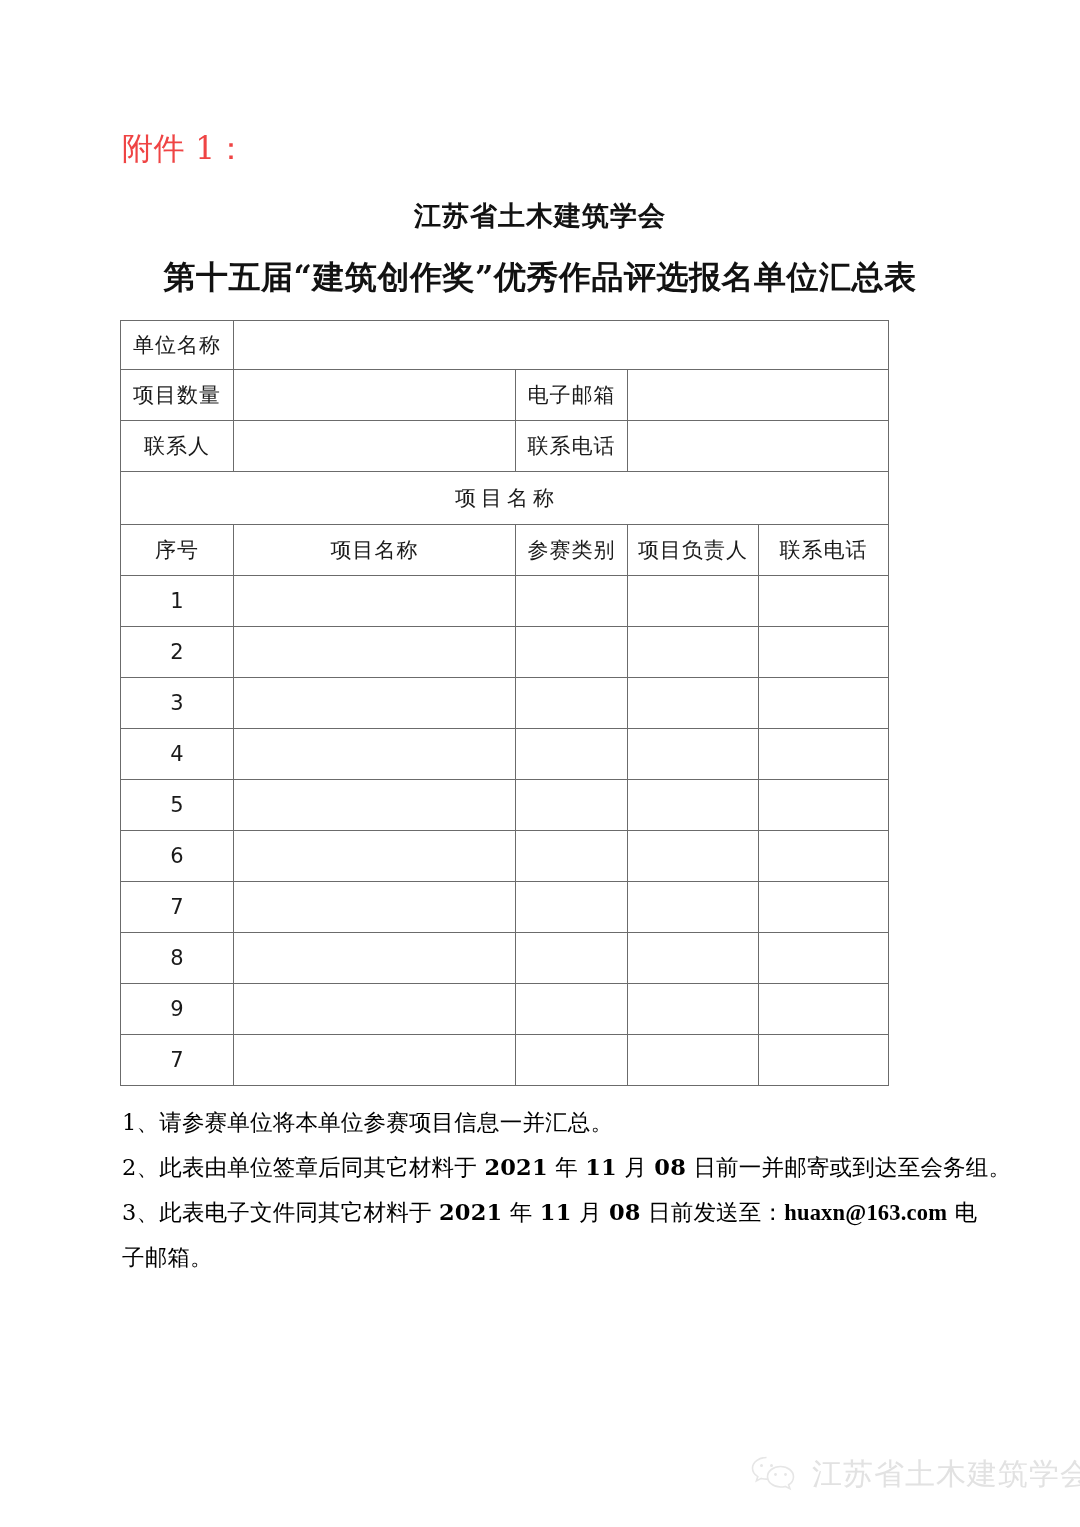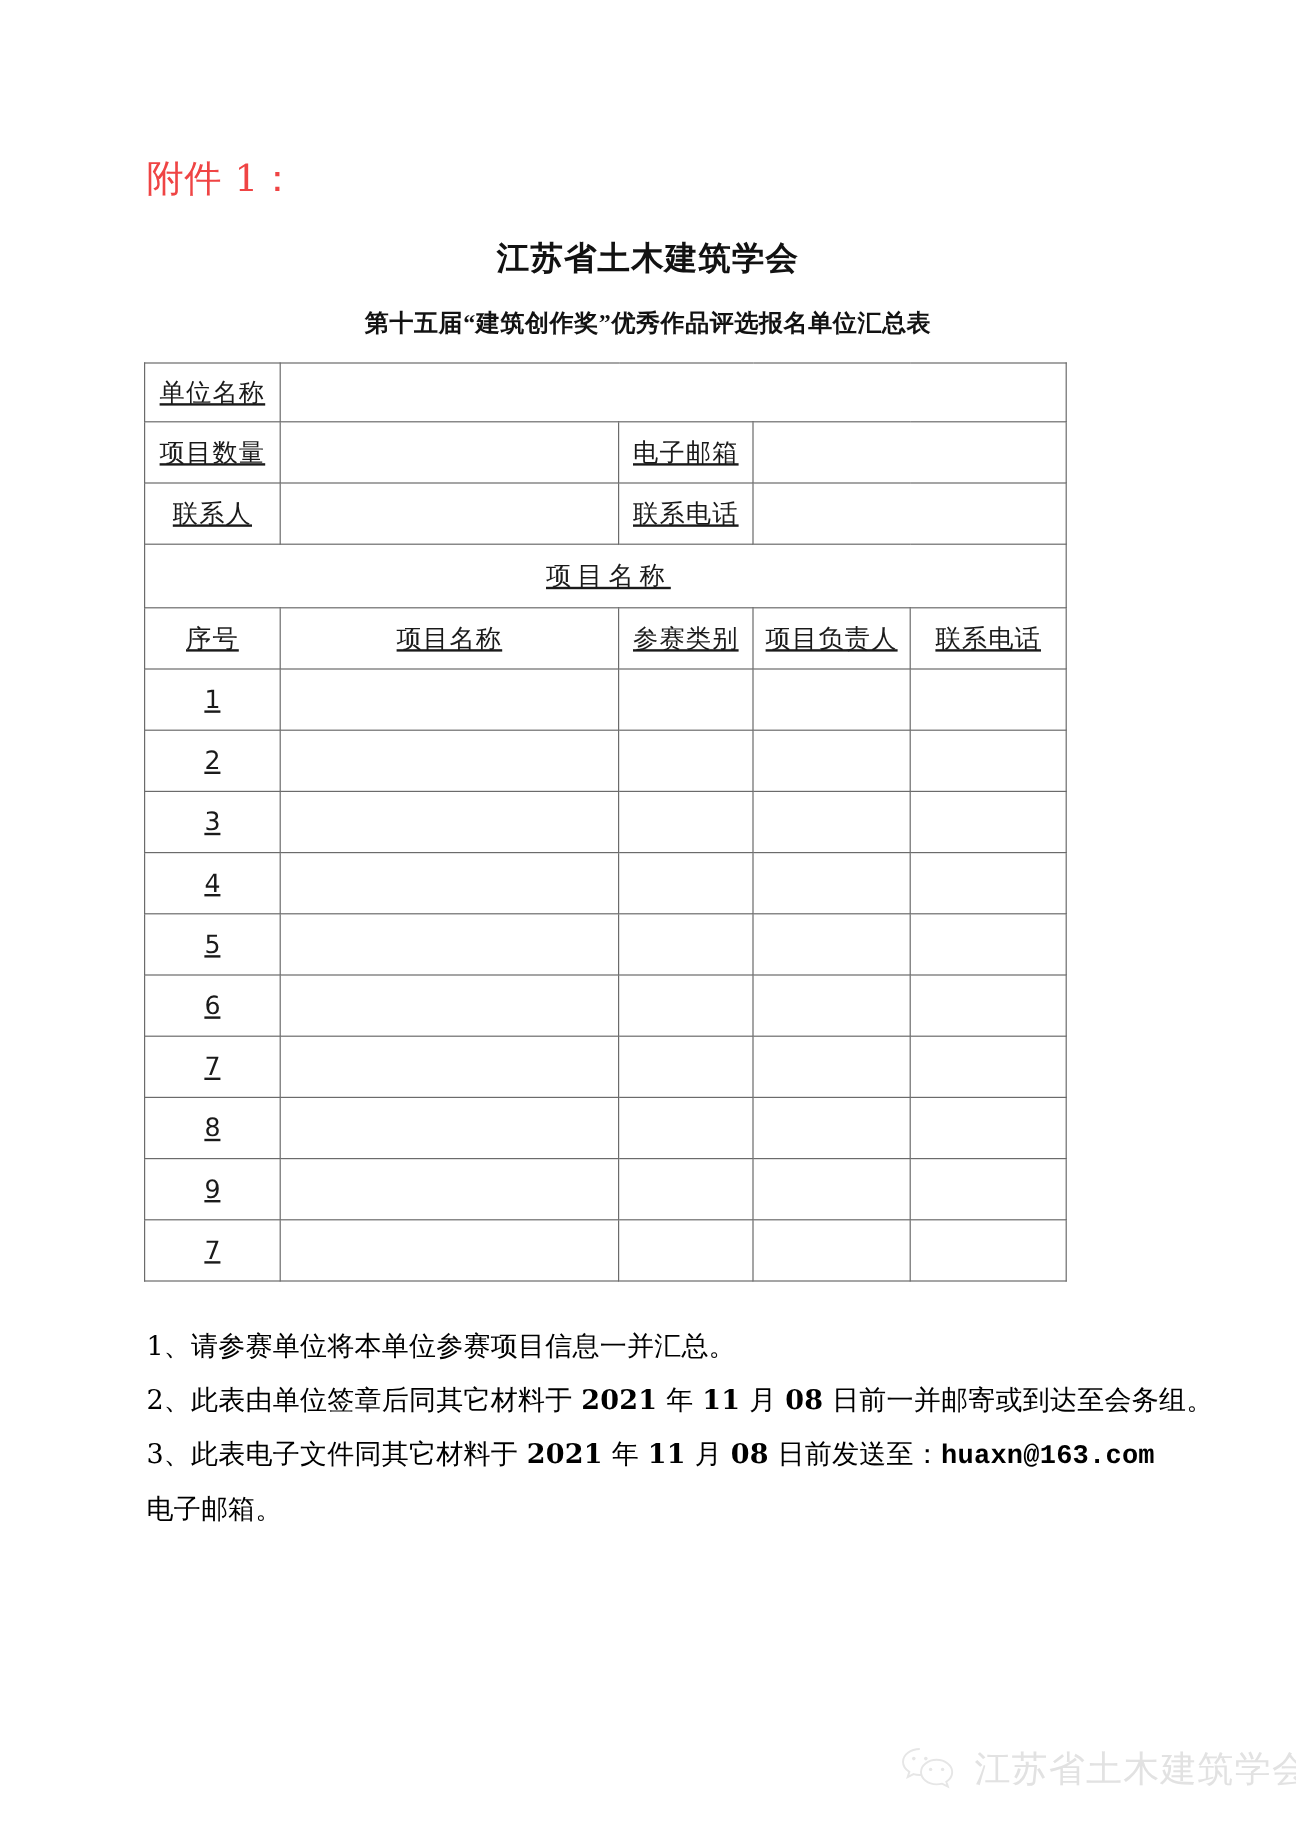--- a/index.html
+++ b/index.html
@@ -41,38 +41,36 @@
     text-align: center;
   }
   .title-line-1 {
     font-size: 27px;
     font-weight: bold;
     letter-spacing: 1px;
     line-height: 1.2;
     color: #121212;
   }
   .title-line-2 {
-    font-size: 20px;
+    font-size: 32px;
     font-weight: bold;
     letter-spacing: 0.5px;
     line-height: 1.2;
     margin-top: 26px;
     color: #121212;
-    font-family: Liberation Serif, serif;
   }
 
   
   .form-table {
     position: absolute;
     left: 120px;
-    top: 302px;
+    top: 320px;
     width: 768px;
     border-collapse: collapse;
     table-layout: fixed;
-    text-decoration: underline;
   }
   .form-table td {
     border: 1px solid #6b6b6b;
     font-size: 21px;
     color: #1a1a1a;
     text-align: center;
     vertical-align: middle;
     padding: 0;
   }
   .lbl {
@@ -114,21 +112,21 @@
     white-space: nowrap;
   }
   .note-wrap {
     white-space: normal;
   }
   .note-em {
     font-weight: bold;
   }
   .note-mail {
     font-weight: bold;
-    font-family: Liberation Mono, monospace;
+    font-family: Liberation Serif, serif;
   }
 
   
   .footer-logo {
     position: absolute;
     left: 748px;
     top: 1452px;
     display: flex;
     align-items: center;
     gap: 12px;

